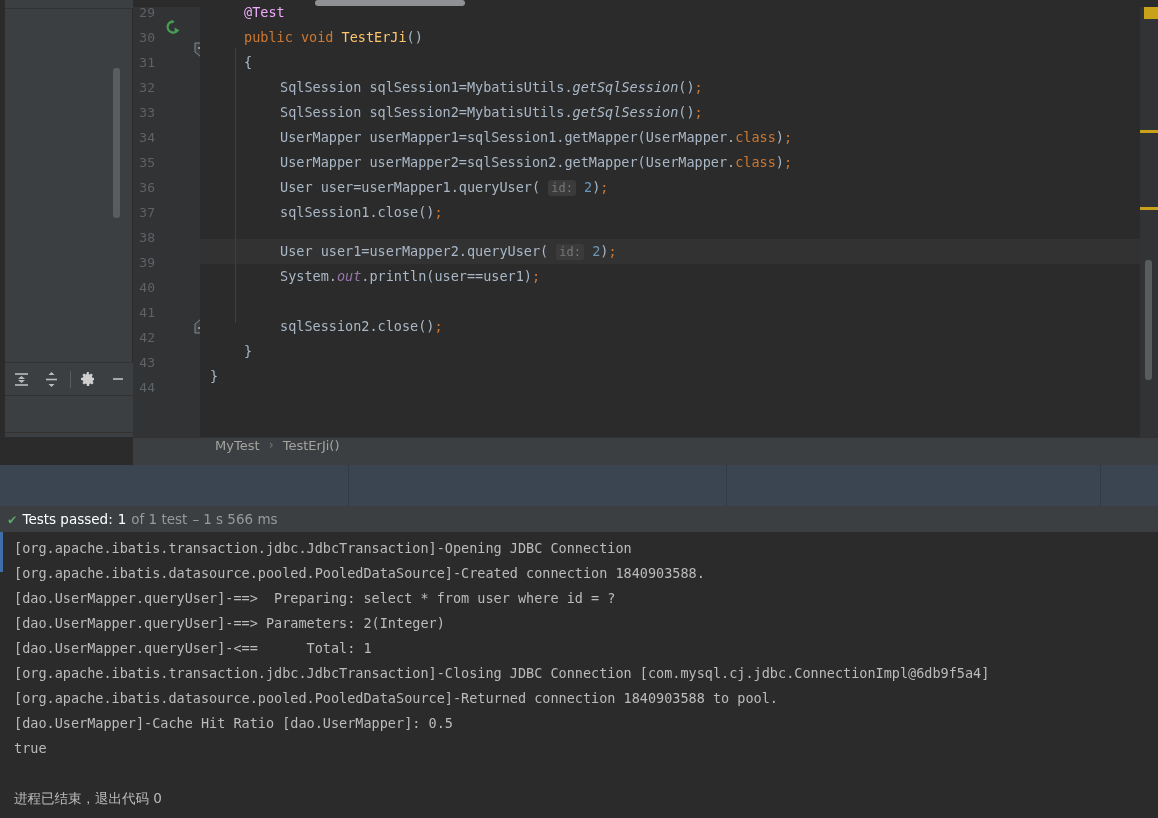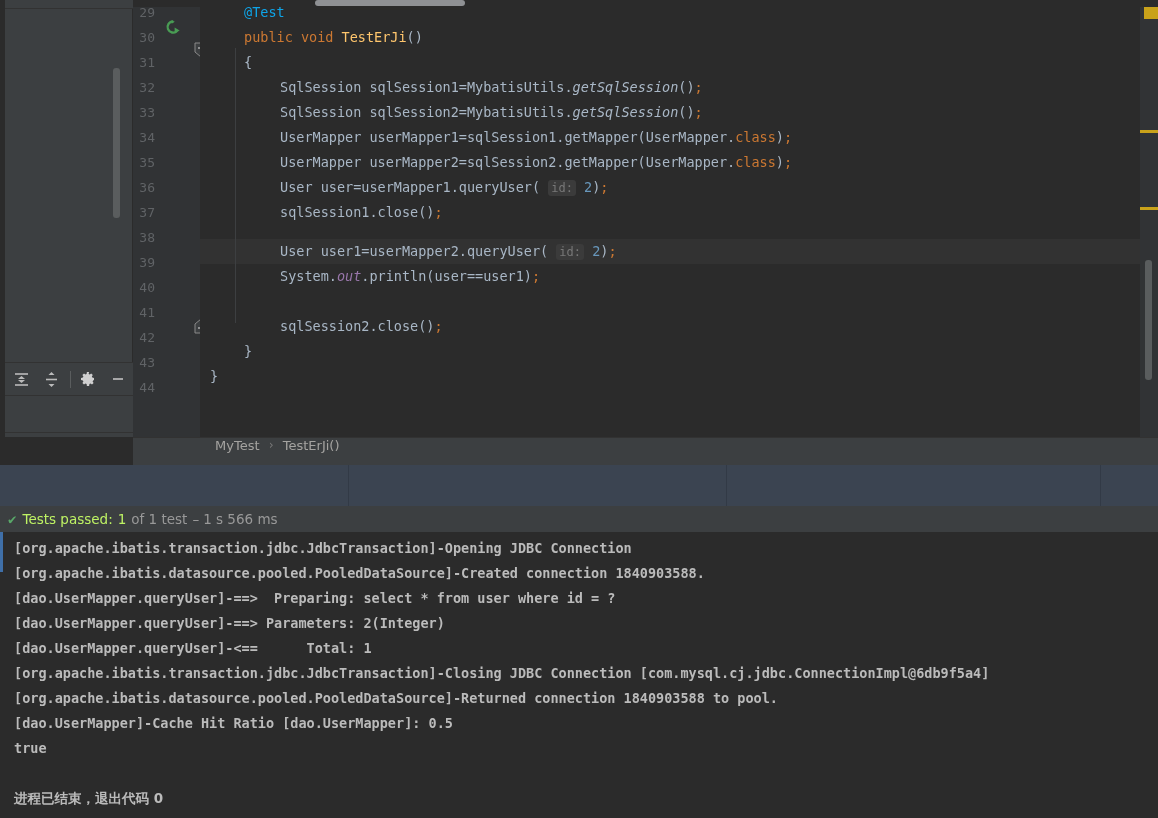--- a/index.html
+++ b/index.html
@@ -79,21 +79,21 @@
   .code-line.hl { background:#323232;margin-top:14px; }
   .ind-line {
     position:absolute; left:230px; top:48px; width:1px; height:275px;
     background:#3d3f41;
   }
   .kw { color:#cc7832; }
   .fn { color:#ffc66d; }
   .static-it { color:#9876aa; font-style:italic; }
   .meth-it { color:#a9b7c6; font-style:italic; }
   .num { color:#6897bb; }
-  .ann { color:#0ea5e9; }
+  .ann { color:#f0abfc; }
   .hint {
     color:#787878; background:#3b3b3b; border-radius:3px;
     padding:1px 3px; font-size:12px; font-style:normal;
   }
 
   
   .marker-gutter {
     position:absolute; left:1135px; top:0; width:23px; height:437px;
     background:#313335;
   }
@@ -136,28 +136,28 @@
   
   .console-region {
     position:absolute; left:0; top:506px; width:1158px; height:312px;
     background:#2b2b2b;
   }
   .test-status {
     position:absolute; left:0; top:0; width:1158px; height:26px;
     background:#3c3f41; display:flex; align-items:center; padding-left:8px;
   }
   .check { color:#59a869; font-size:14px; margin-right:6px; line-height:1; }
-  .ts-main { color:#bef264; font-size:13.5px; font-family:"DejaVu Sans", sans-serif; }
+  .ts-main { color:#ffffff; font-size:13.5px; font-family:"DejaVu Sans", sans-serif; }
   .ts-dim { color:#999999; font-size:13.5px; font-family:"DejaVu Sans", sans-serif; }
   .console-left-mark {
     position:absolute; left:0; top:26px; width:3px; height:40px; background:#3f6fa8;
   }
   .console-body {
     position:absolute; left:0; top:26px; width:1158px; height:286px;
-    padding-left:14px; padding-top:4px; overflow:hidden;font-weight:bold;
+    padding-left:14px; padding-top:4px; overflow:hidden;
   }
   .cline {
     height:25px; line-height:25px; font-size:13.5px;
     font-family:"DejaVu Sans Mono", monospace;
     color:#bbbbbb; white-space:pre;
   }
   .cline.err { color:#ff6b68; }
   .cline.cn { color:#bbbbbb; font-family:"DejaVu Sans", sans-serif; }
 </style>
 </head>

